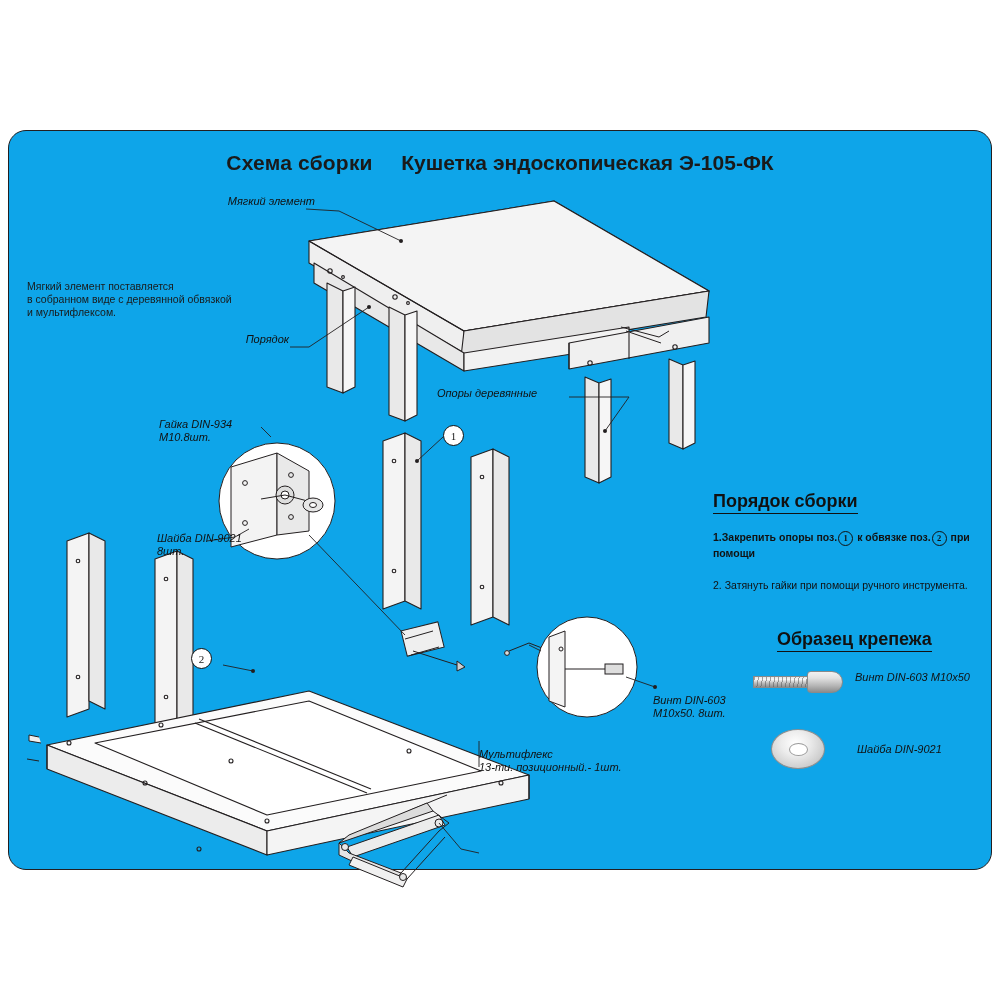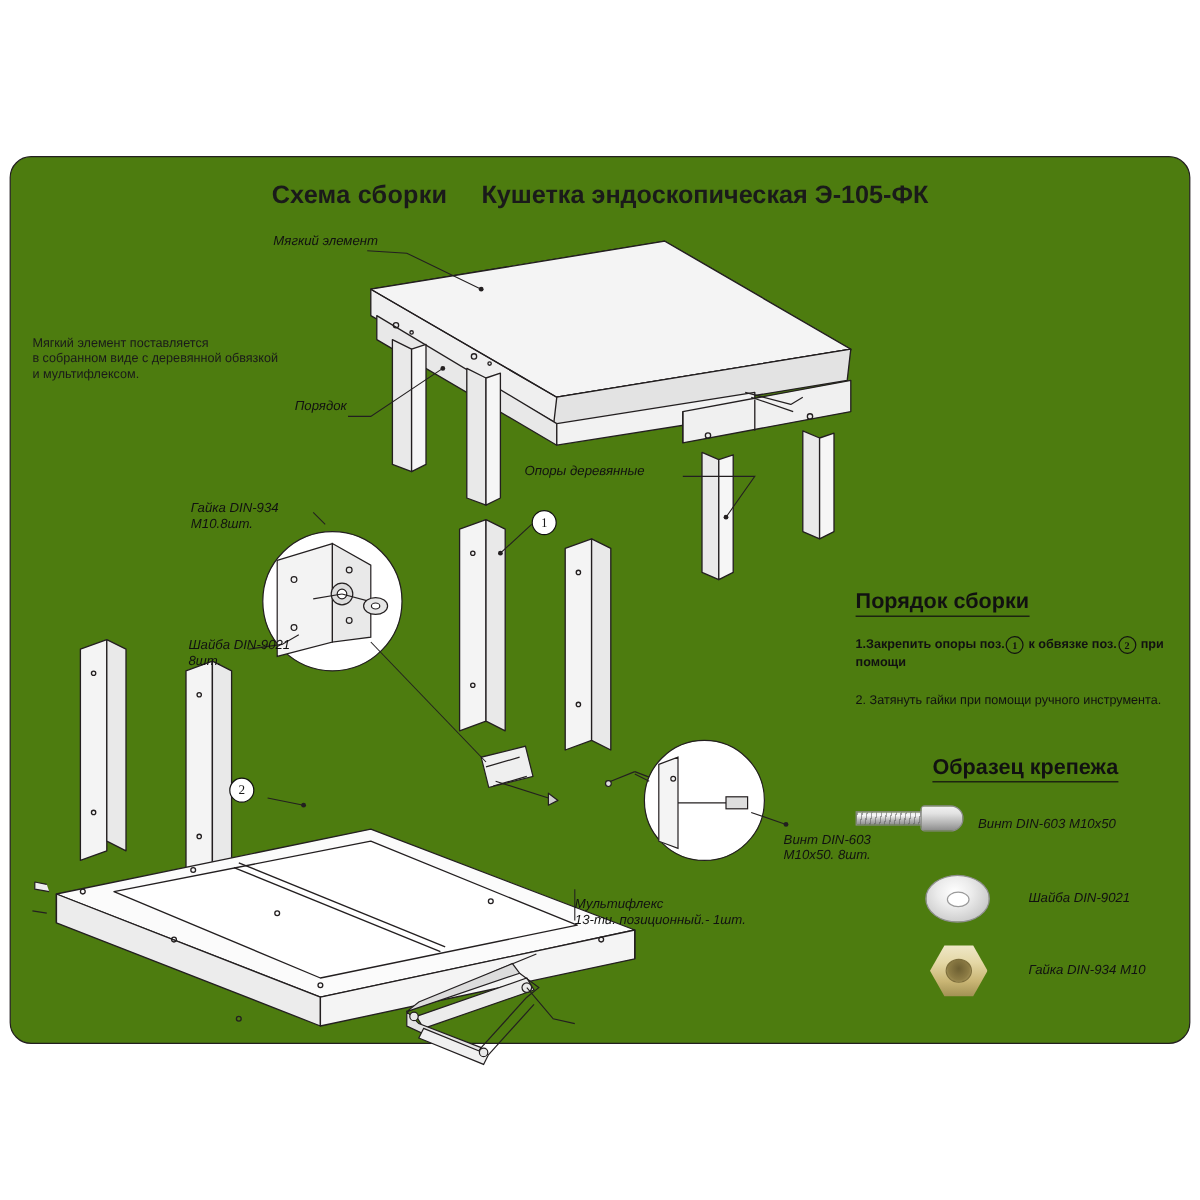--- a/index.html
+++ b/index.html
@@ -16,21 +16,21 @@
     overflow: hidden;
   }
   #sheet {
     position: absolute;
     left: 8px;
     top: 130px;
     width: 984px;
     height: 740px;
     border: 1px solid #231f20;
     border-radius: 18px;
-    background: #4d7c0f;
+    background: #0ea5e9;
     box-sizing: border-box;
   }
   .abs { position: absolute; }
 
   
   #title-wrap {
     position: absolute;
     left: 0; right: 0;
     top: 20px;
     text-align: center;
@@ -413,35 +413,28 @@
       <span>1.Закрепить опоры поз.</span><span class="balloon-inline">1</span><span> к обвязке поз.</span><span class="balloon-inline">2</span><span> при помощи</span>
       <br>
     </div>
     <div class="order-text" style="margin-top:18px;">2. Затянуть гайки при помощи ручного инструмента.</div>
   </div>
 
   <div class="abs" style="left:768px; top:498px; width:210px;">
     <div class="section-title">Образец крепежа</div>
   </div>
 
-  <div class="abs" style="left:704px; top:540px; display:flex; align-items:flex-end; gap:10px;">
+  <div class="abs" style="left:744px; top:540px; display:flex; align-items:flex-start; gap:10px;">
     <div class="bolt">
       <div class="shank"></div>
       <div class="thread"></div>
       <div class="head"></div>
     </div>
     <div class="hw-label">Винт DIN-603 М10х50</div>
   </div>
 
   <div class="abs" style="left:762px; top:598px; display:flex; align-items:center; gap:32px;">
     <div class="washer"></div>
     <div class="hw-label">Шайба DIN-9021</div>
   </div>
 
-  <div class="abs" style="left:766px; top:656px; display:flex; align-items:center; gap:34px;">
-    <div class="nut">
-      <div class="hex"></div>
-      <div class="hole"></div>
-    </div>
-    <div class="hw-label">Гайка DIN-934 М10</div>
-  </div>
 
 </div>
 
 </body></html>

